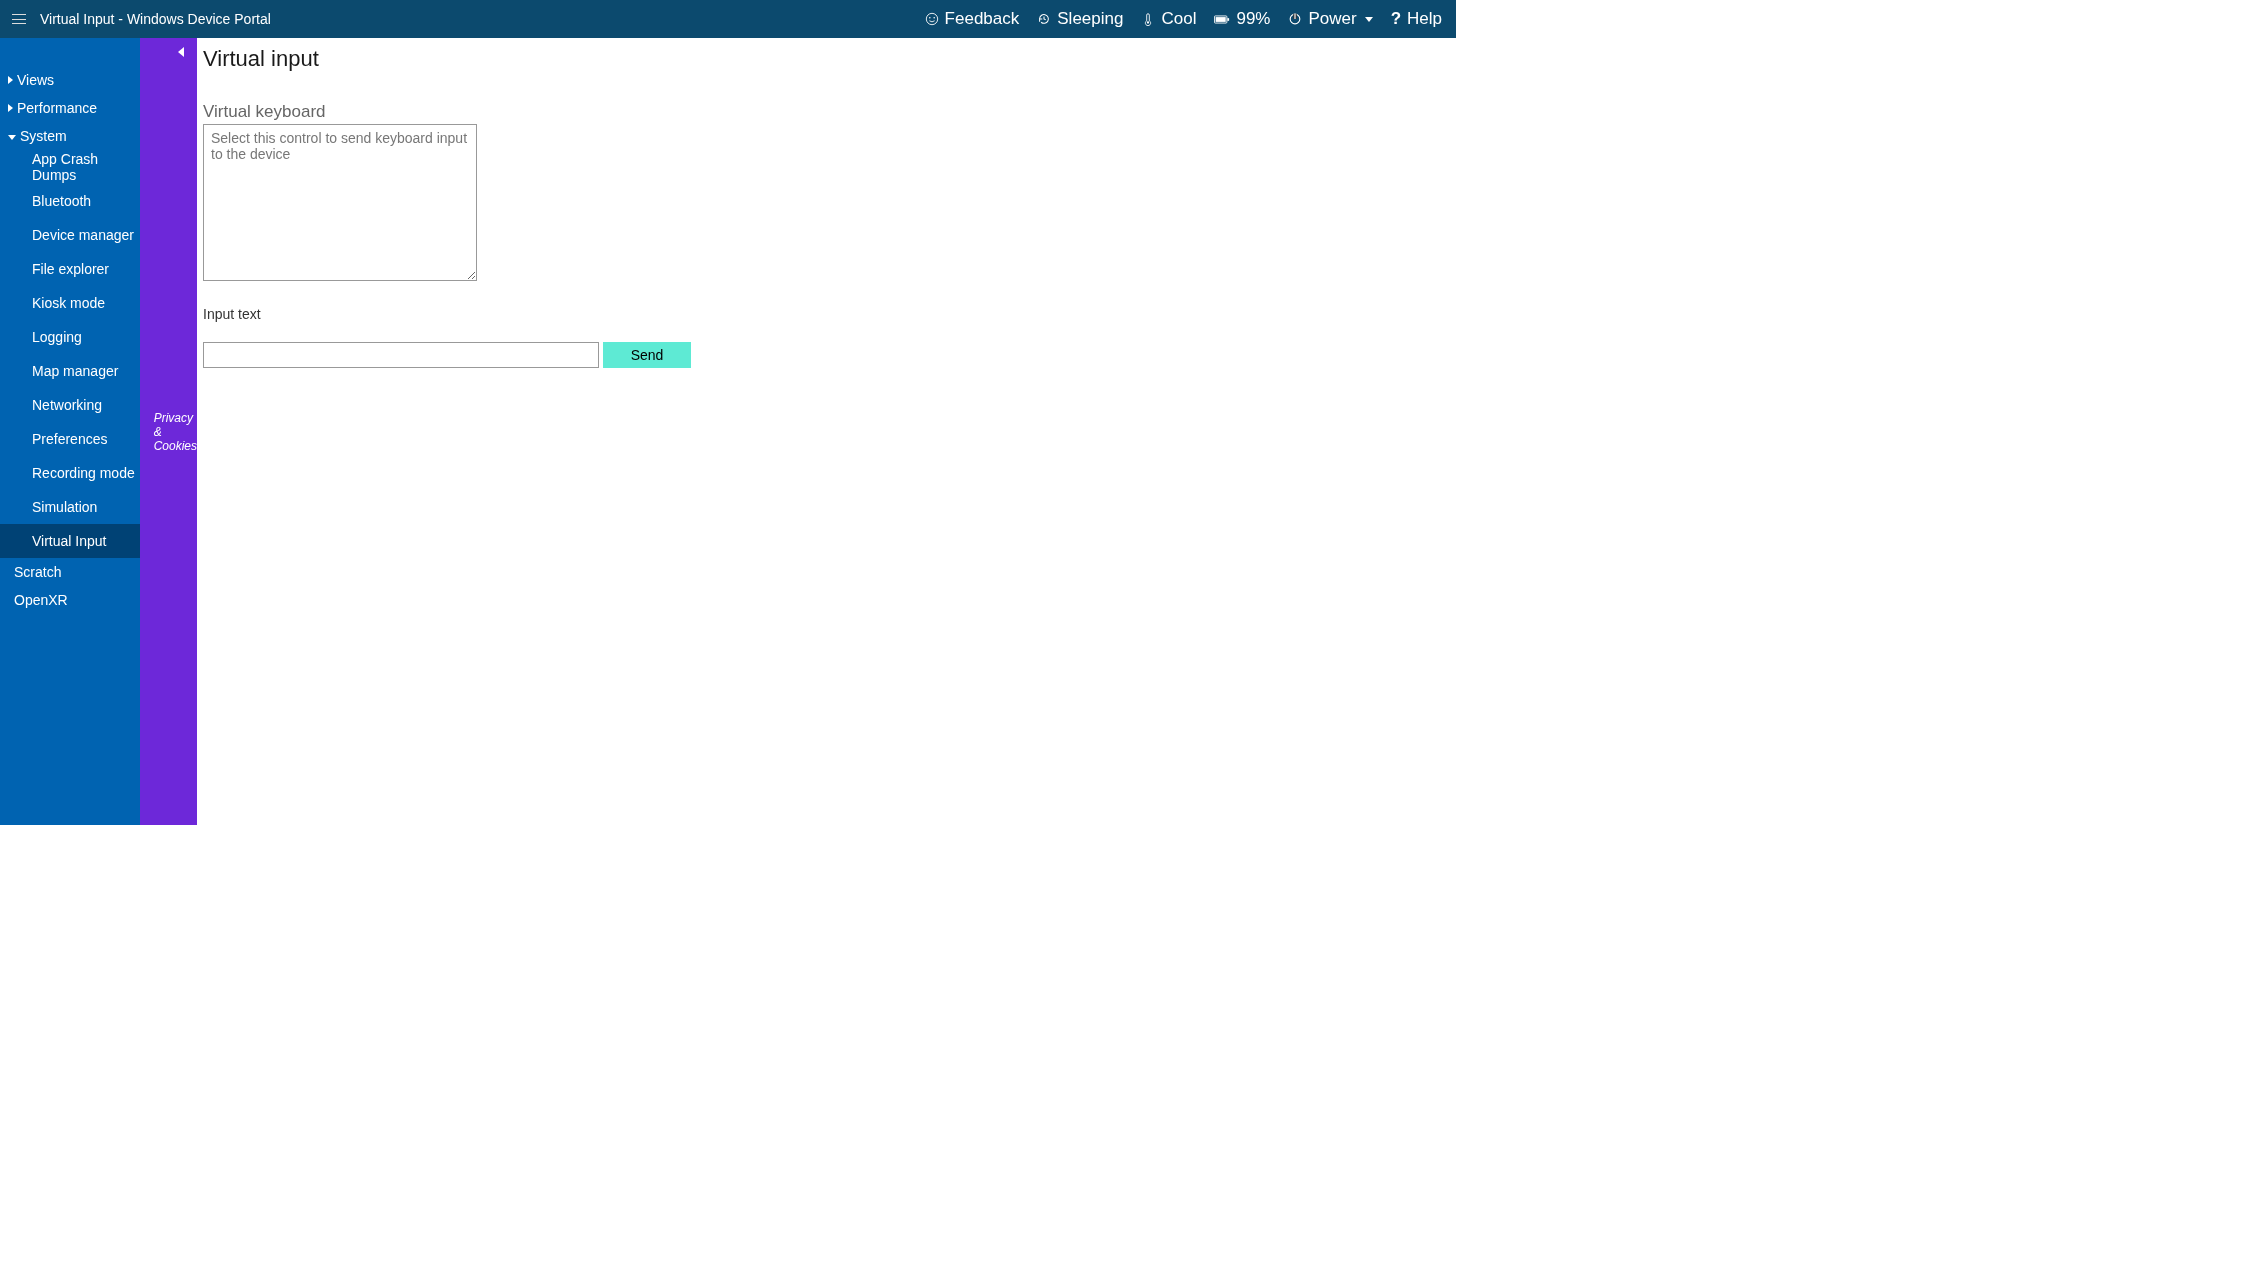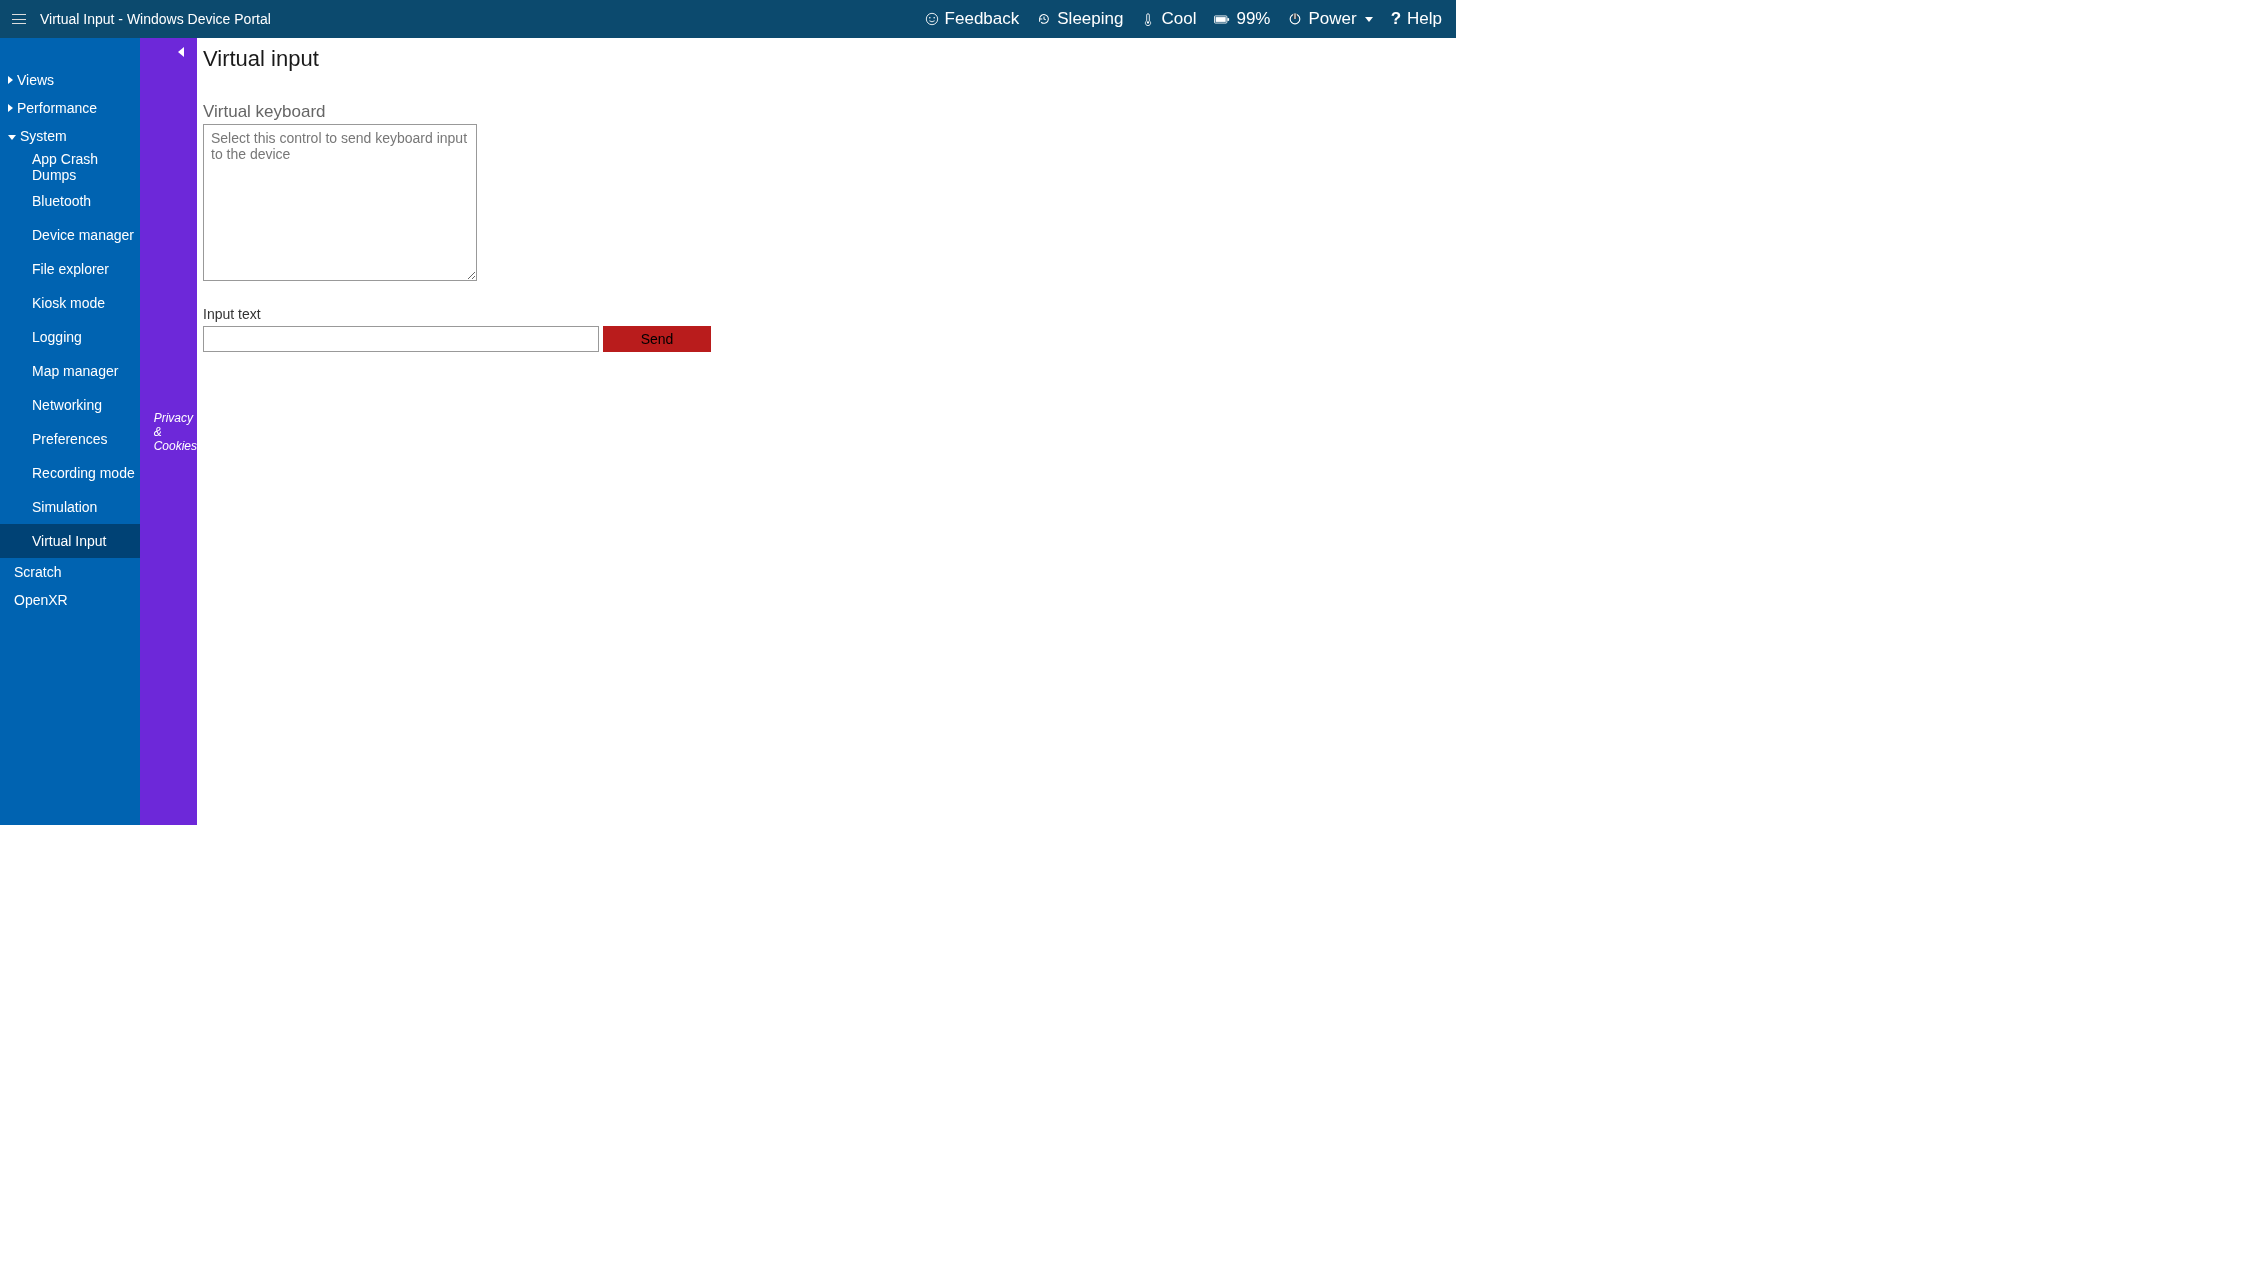--- a/index.html
+++ b/index.html
@@ -84,27 +84,27 @@
   }
   
   .main{ flex:1; padding:8px 0 0 6px; overflow:auto; }
   .page-title{ font-size:22px; font-weight:400; color:#1a1a1a; margin-bottom:30px; }
   .section-label{ font-size:17px; color:#666; font-weight:400; margin-bottom:2px; }
   .kb-textarea{
     width:274px; height:157px; resize:both; border:1px solid #999; padding:5px 7px;
     font-family:inherit; font-size:14px; color:#333;
   }
   .kb-textarea::placeholder{ color:#777; }
-  .input-text-label{ margin-top:22px; font-size:14px; color:#333; margin-bottom:4px; }
+  .input-text-label{ margin-top:22px; font-size:14px; color:#333; margin-bottom:20px; }
   .row{ display:flex; gap:4px; align-items:center; }
   .text-input{
     width:396px; height:26px; border:1px solid #999; padding:2px 6px; font-family:inherit; font-size:14px;
   }
   .send-btn{
-    width:108px; height:26px; background:#b91c1c; border:none; font-size:14px; cursor:pointer;
+    width:88px; height:26px; background:#5eead4; border:none; font-size:14px; cursor:pointer;
   }
 </style>
 </head>
 <body>
 
 <div class="topbar">
   <div class="hamburger">
     <span class="hamburger-glyph"></span>
   </div>
   <div class="appname">Virtual Input - Windows Device Portal</div>

